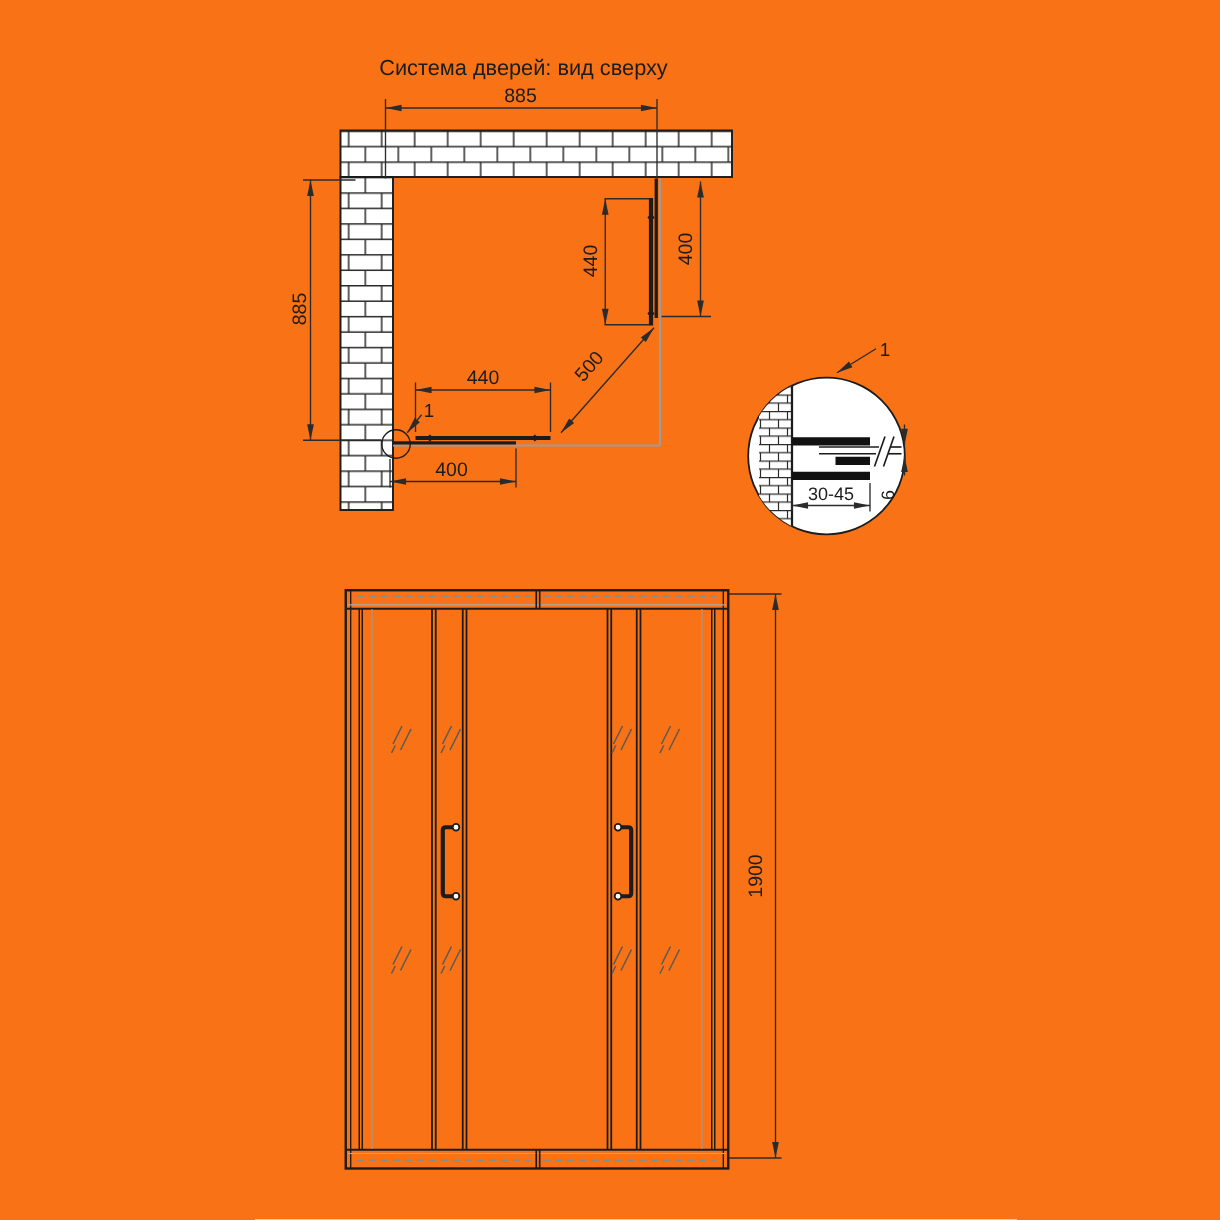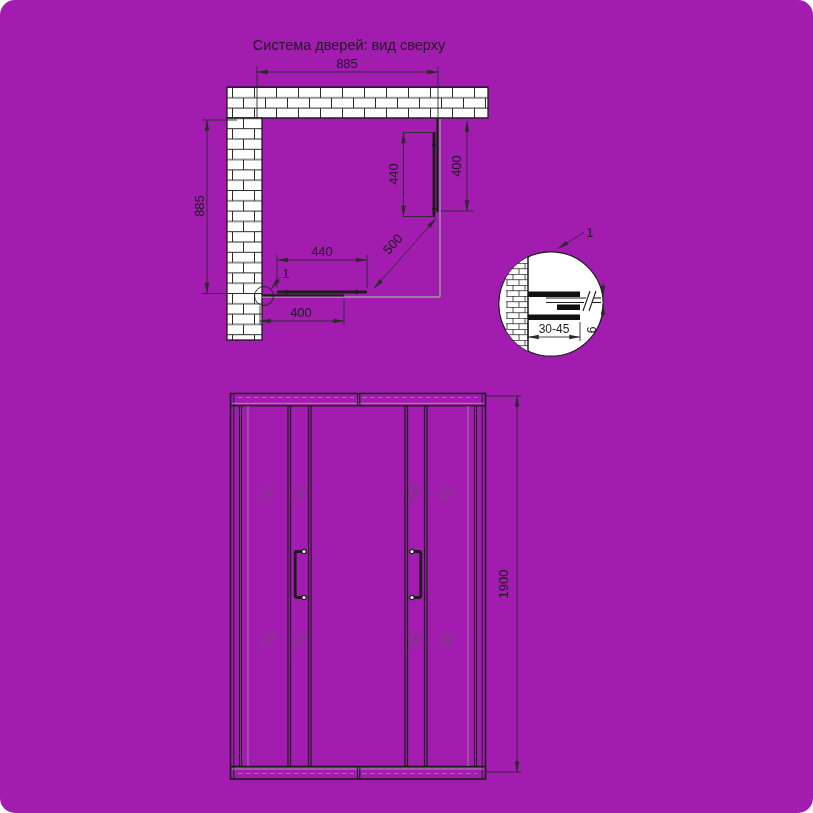--- a/index.html
+++ b/index.html
@@ -1,16 +1,16 @@
 <!DOCTYPE html>
 <html><head>
 <meta charset="utf-8">
 <style>
   html,body{margin:0;padding:0;background:#ffffff;}
-  .stage{width:813px;height:813px;position:relative;background:#a21caf;overflow:hidden;border-radius:15px;}
+  .stage{width:813px;height:813px;position:relative;background:#f97316;overflow:hidden;}
   svg{display:block;}
   text{font-family:"Liberation Sans","DejaVu Sans",sans-serif;fill:#1c1c1c;}
   .dimtxt{font-size:13px;}
   .titletxt{font-size:14.5px;}
   .reftxt{font-size:12.5px;}
   .smalltxt{font-size:12px;}
 </style>
 </head>
 <body>
 

